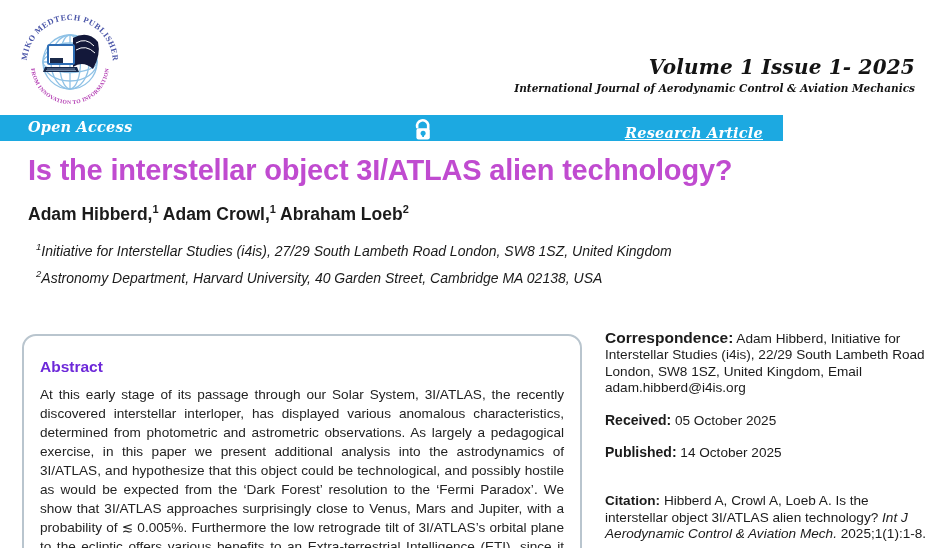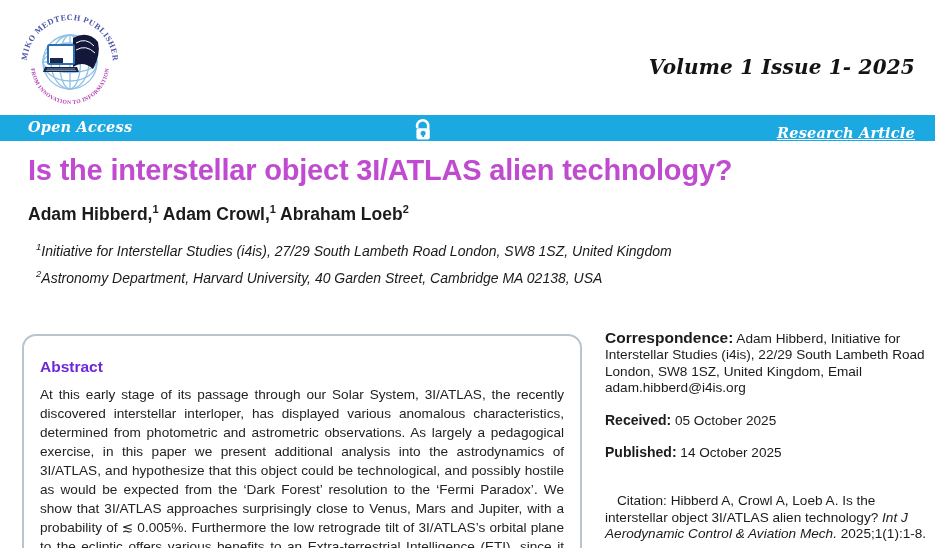--- a/index.html
+++ b/index.html
@@ -16,21 +16,21 @@
   .volume {
     font-family:"DejaVu Serif", serif; font-style:italic; font-weight:bold;
     font-size:20px; color:#141414; letter-spacing:.2px;
   }
   .journal {
     font-family:"DejaVu Serif", serif; font-style:italic; font-weight:bold;
     font-size:10.5px; color:#141414; margin-top:3px;
   }
 
   .bar {
-    position:absolute; left:0; top:115px; width:935px; height:26px;
+    position:absolute; left:0; top:115px; width:783px; height:26px;
     background:#1CA9E1; color:#ffffff;
     display:flex; align-items:center;
   }
   .bar-text {
     font-family:"DejaVu Serif", serif; font-style:italic; font-weight:bold;
     font-size:14.5px; letter-spacing:.2px;
   }
   .bar-left  { position:absolute; left:28px; top:3px; }
   .bar-right { position:absolute; right:20px; top:9px;text-decoration:underline; }
   .bar-lock  { position:absolute; left:411px; top:1px; }
@@ -66,21 +66,21 @@
     font-size:13.6px; line-height:19px; text-align:justify; color:#232323;
   }
 
   
   .side { position:absolute; left:605px; top:330px; width:325px; }
   .side p { font-size:13.6px; line-height:16.4px; color:#1b1b1b; }
   .corr-label { font-size:15.5px; font-weight:bold; }
   .side .row { margin-top:15px; }
   .row-label { font-size:14px; font-weight:bold; }
   .citation { margin-top:32px; }
-  .cit-label { font-weight:normal;margin-left:12px; }
+  .cit-label { font-weight:bold; }
   .cit-journal { font-style:italic; }
   .email { color:#1b1b1b; text-decoration:none; }
 </style>
 </head>
 <body>
 
 <div class="logo">
   <svg viewBox="0 0 100 100" width="100" height="102">
     <defs>
       <path id="arcTop" d="M 7,54 A 43,43 0 1 1 93,54" fill="none"></path>
@@ -115,20 +115,21 @@
       <textPath href="#arcTop" startOffset="50%" text-anchor="middle">EMIKO MEDTECH PUBLISHERS</textPath>
     </text>
     <text font-family="Liberation Serif, serif" font-weight="bold" font-size="5.6" fill="#B23BB2" letter-spacing="0.3">
       <textPath href="#arcBot" startOffset="50%" text-anchor="middle">FROM INNOVATION TO INFORMATION</textPath>
     </text>
   </svg>
 </div>
 
 <div class="vol-block">
   <div class="volume">Volume 1 Issue 1- 2025</div>
+  <div class="journal">International Journal of Aerodynamic Control &amp; Aviation Mechanics</div>
 </div>
 
 <div class="bar">
   <span class="bar-text bar-left">Open Access</span>
   <span class="bar-lock">
     <svg width="23" height="25" viewBox="0 0 23 25">
       <path d="M 6.2,11.2 A 5.6,5.6 0 0 1 17.2,8.6 V 12.5" fill="none" stroke="#ffffff" stroke-width="2.6" stroke-linecap="round"></path>
       <rect x="5.4" y="12.2" width="13.4" height="11.2" rx="2.2" fill="#ffffff"></rect>
       <circle cx="12.1" cy="17.2" r="2.5" fill="#1CA9E1"></circle>
       <rect x="11.2" y="17.8" width="1.8" height="3.2" fill="#1CA9E1"></rect>

